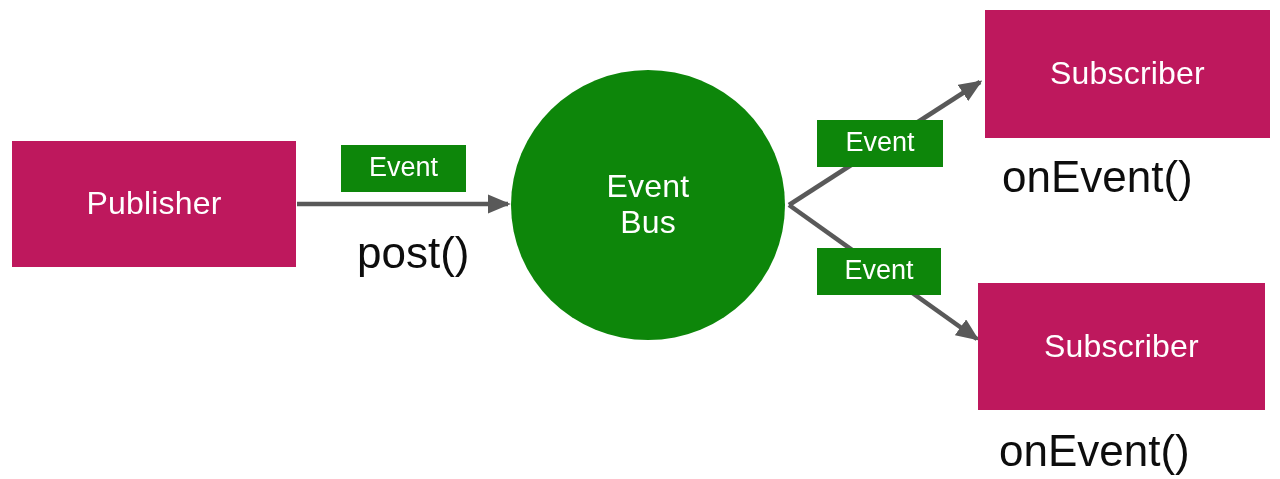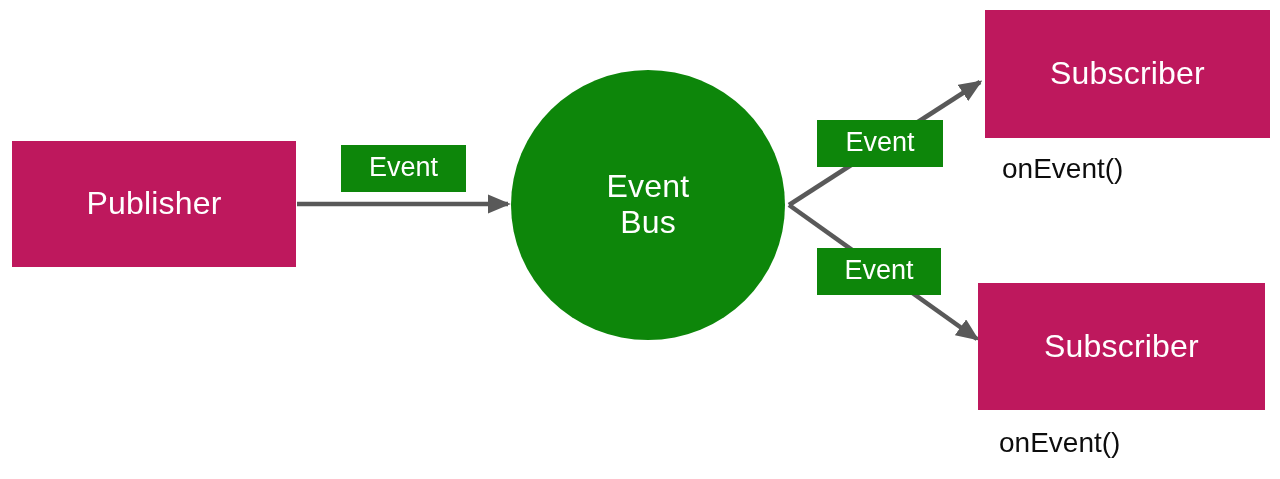--- a/index.html
+++ b/index.html
@@ -63,21 +63,21 @@
     font-family: "Liberation Sans", sans-serif;
     font-size: 27px;
     font-weight: 400;
     box-sizing: border-box;
     padding-bottom: 2px;
   }
   .caption {
     position: absolute;
     color: #0d0d0d;
     font-family: "Liberation Sans", sans-serif;
-    font-size: 28px;
+    font-size: 44px;
     font-weight: 400;
     white-space: nowrap;
     line-height: 1;
   }
 </style>
 </head>
 <body>
 
 <div id="canvas">
 
@@ -117,18 +117,19 @@
   </div>
 
   <div class="tag" style="left:817px; top:120px; width:126px; height:47px;">
     <span>Event</span>
   </div>
 
   <div class="tag" style="left:817px; top:248px; width:124px; height:47px;">
     <span>Event</span>
   </div>
 
+  <div class="caption" style="left:357px; top:231px;">post()</div>
 
   <div class="caption" style="left:1002px; top:155px;">onEvent()</div>
 
   <div class="caption" style="left:999px; top:429px;">onEvent()</div>
 
 </div>
 
 </body></html>

